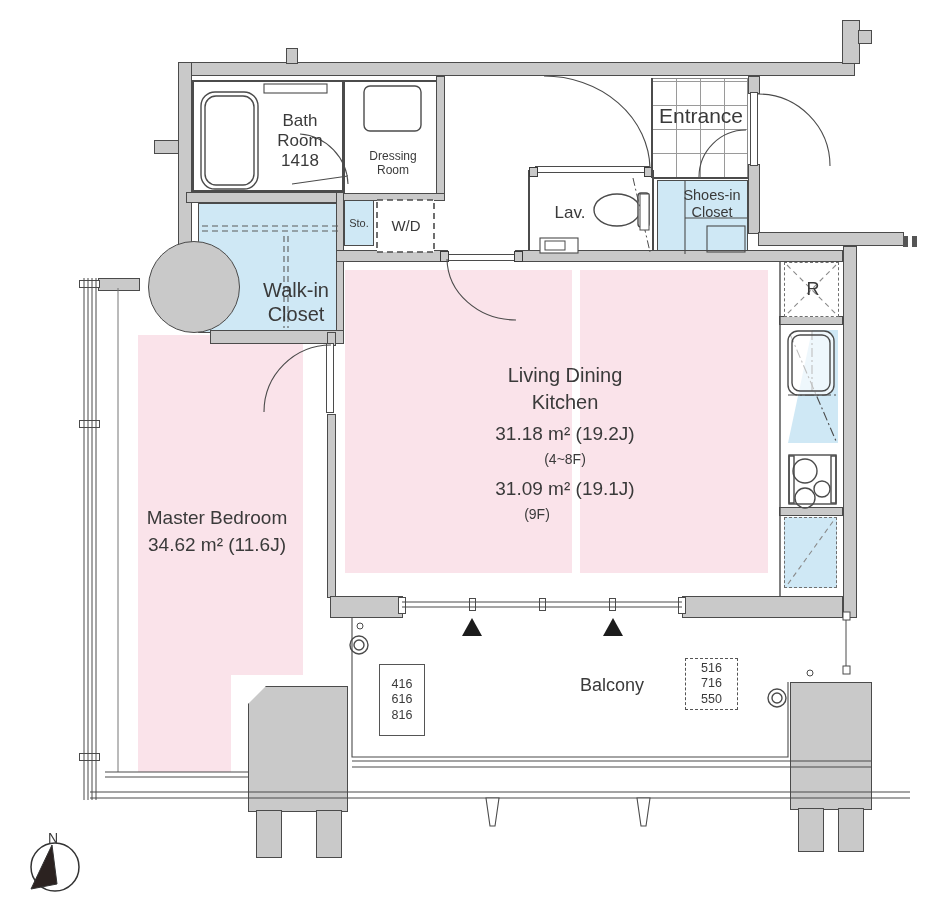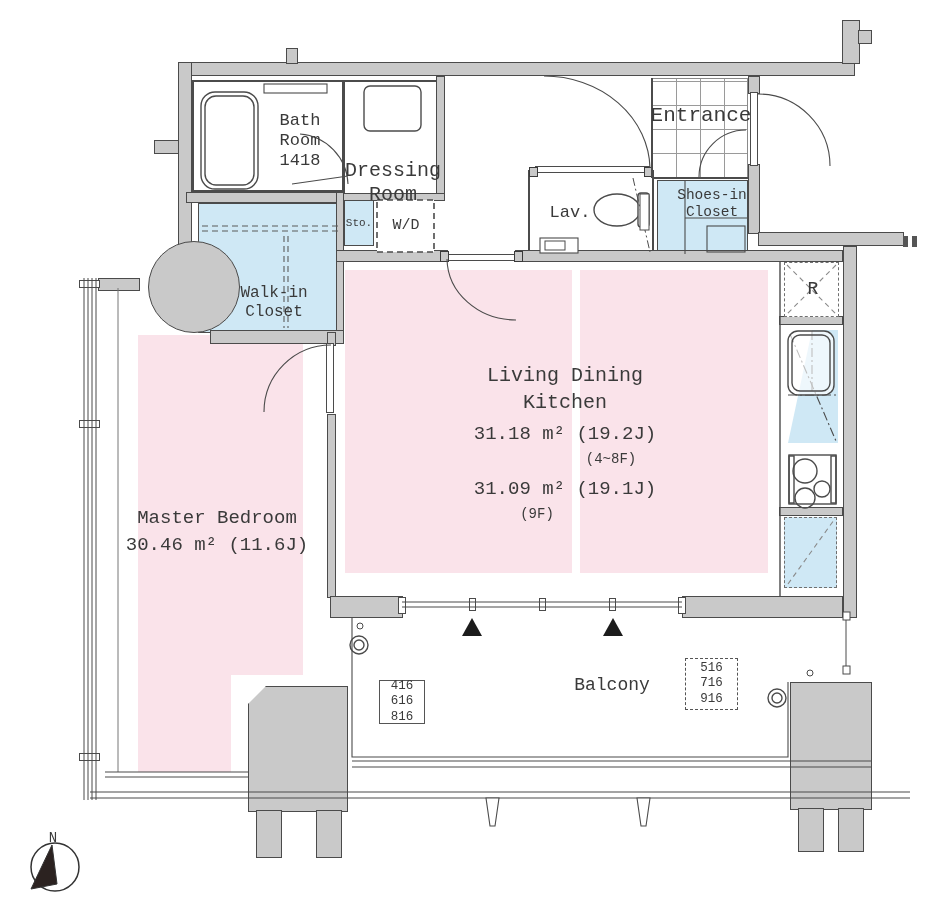--- a/index.html
+++ b/index.html
@@ -1,17 +1,17 @@
 <!DOCTYPE html>
 <html><head>
 <meta charset="utf-8">
 <style>
   html,body{margin:0;padding:0;background:#fff;}
   #plan{position:relative;width:948px;height:912px;background:#fff;overflow:hidden;
-        font-family:Liberation Mono, monospace;color:#3a3a3a;}
+        font-family:Liberation Sans, sans-serif;color:#3a3a3a;}
   .abs{position:absolute;box-sizing:border-box;}
   .wall{position:absolute;box-sizing:border-box;background:#c9c9c9;border:1.5px solid #4b4b4b;z-index:3;}
   .room{position:absolute;box-sizing:border-box;background:#fff;border:2px solid #4b4b4b;z-index:2;}
   .pink{position:absolute;background:#fae3ea;z-index:1;}
   .blue{position:absolute;box-sizing:border-box;background:#cfe8f5;border:1.5px solid #4b4b4b;z-index:2;}
   .leaf{position:absolute;box-sizing:border-box;background:#fff;border:1.5px solid #4b4b4b;z-index:4;}
   .cap{position:absolute;box-sizing:border-box;background:#fff;border:1px solid #4b4b4b;z-index:4;}
   .hinge{position:absolute;box-sizing:border-box;background:#c9c9c9;border:1px solid #3a3a3a;z-index:4;}
   .tickdark{position:absolute;background:#555;z-index:4;}
   .lbl{position:absolute;transform:translate(-50%,-50%);text-align:center;line-height:1.18;
@@ -189,56 +189,56 @@
         <polygon points="52,845 31,889 57,884" fill="#2b2220" stroke="#333" stroke-width="1"></polygon>
       </g>
     </g>
   </svg>
 
   <div class="lbl" style="left:300px;top:141px;font-size:17px;">
     <div>Bath</div>
     <div>Room</div>
     <div>1418</div>
   </div>
-  <div class="lbl" style="left:393px;top:163px;font-size:20px;margin-top:20px;">
+  <div class="lbl" style="left:393px;top:163px;font-size:12px;">
     <div>Dressing</div>
     <div>Room</div>
   </div>
   <div class="lbl" style="left:359px;top:223px;font-size:11px;">Sto.</div>
   <div class="lbl" style="left:406px;top:226px;font-size:15px;text-align:center;">W/D</div>
-  <div class="lbl" style="left:274px;top:303px;font-size:16px;">
+  <div class="lbl" style="left:296px;top:303px;font-size:20px;">
     <div>Walk-in</div>
     <div>Closet</div>
   </div>
   <div class="lbl" style="left:570px;top:213px;font-size:17px;">Lav.</div>
   <div class="lbl" style="left:701px;top:116px;font-size:21px;">Entrance</div>
   <div class="lbl" style="left:712px;top:204px;font-size:14.5px;">
     <div>Shoes-in</div>
     <div>Closet</div>
   </div>
   <div class="lbl" style="left:813px;top:290px;font-size:18px;">R</div>
 
   <div class="lbl" style="left:565px;top:376px;font-size:20px;">Living Dining</div>
   <div class="lbl" style="left:565px;top:403px;font-size:20px;">Kitchen</div>
   <div class="lbl" style="left:565px;top:434px;font-size:19px;">31.18 m² (19.2J)</div>
-  <div class="lbl" style="left:565px;top:459px;font-size:14px;margin-left:46px;">(4~8F)</div>
+  <div class="lbl" style="left:565px;top:459px;font-size:14px;">(4~8F)</div>
   <div class="lbl" style="left:565px;top:489px;font-size:19px;">31.09 m² (19.1J)</div>
   <div class="lbl" style="left:537px;top:514px;font-size:14px;">(9F)</div>
 
   <div class="lbl" style="left:217px;top:518px;font-size:19px;">Master Bedroom</div>
-  <div class="lbl" style="left:217px;top:545px;font-size:19px;">30.46 m² (11.6J)</div>
+  <div class="lbl" style="left:217px;top:545px;font-size:19px;">34.62 m² (11.6J)</div>
 
   <div class="lbl" style="left:612px;top:686px;font-size:18px;">Balcony</div>
 
-  <div class="unitbox" style="left:379px;top:680px;width:46px;height:44px;border:1.3px solid #555;">
+  <div class="unitbox" style="left:379px;top:664px;width:46px;height:72px;border:1.3px solid #555;">
     <span>416</span>
     <span>616</span>
     <span>816</span>
   </div>
   <div class="unitbox" style="left:685px;top:658px;width:53px;height:52px;border:1.3px dashed #555;">
     <span>516</span>
     <span>716</span>
-    <span>916</span>
+    <span>550</span>
   </div>
 
   <div class="lbl" style="left:53px;top:838px;font-size:14px;">N</div>
 
 </div>
 
 </body></html>

